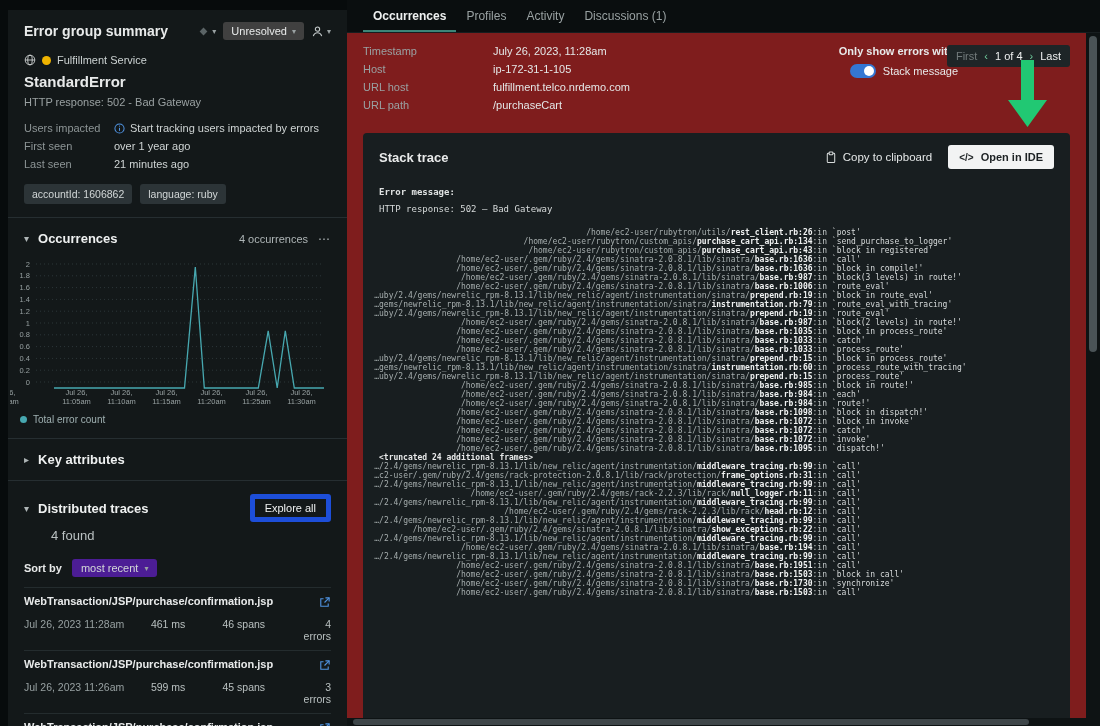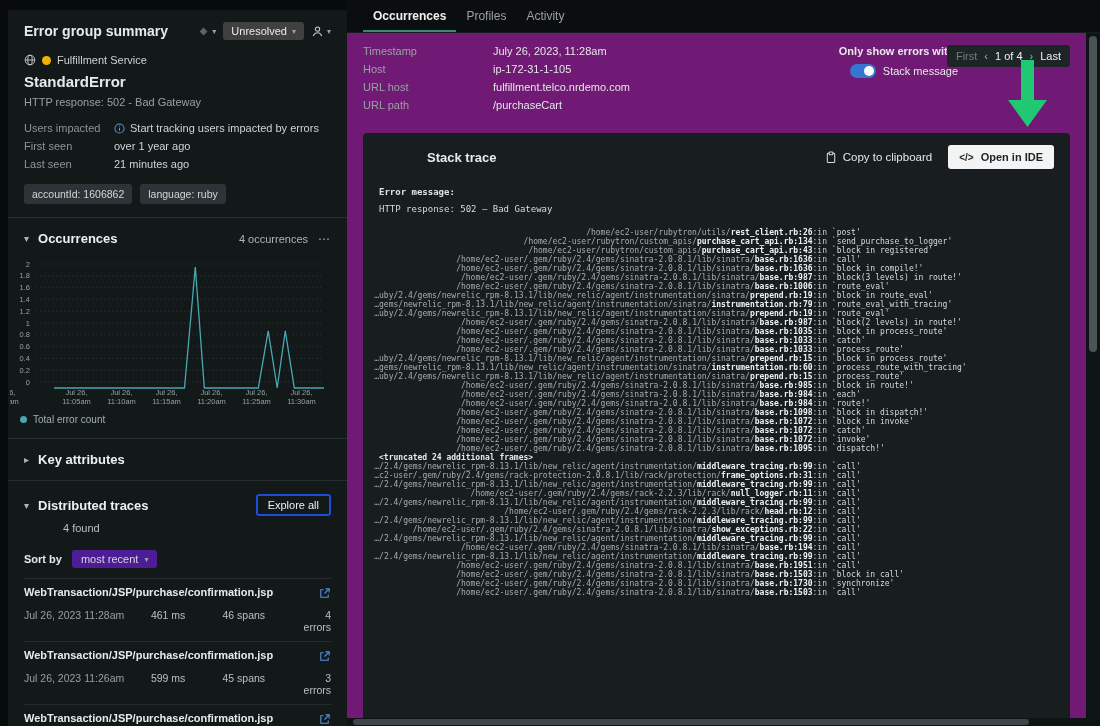--- a/index.html
+++ b/index.html
@@ -27,23 +27,23 @@
   .chip { background:#2c3437; border-radius:3px; padding:4px 8px; font-size:10.5px; color:#d2d7d7; }
   .hr { border-top:1px solid #262e31; margin:13px -16px; }
   .sech { display:flex; align-items:center; font-size:13px; font-weight:bold; color:#eef0f0; cursor:pointer; }
   .chev { color:#aeb5b6; font-size:10px; margin-right:9px; font-weight:normal; }
   .sech .right { margin-left:auto; display:flex; align-items:center; gap:10px; font-weight:normal; }
   .occ-count { font-size:11px; color:#aeb5b6; }
   .dots { color:#aeb5b6; font-size:12px; letter-spacing:1px; cursor:pointer; }
   .chart-wrap { margin:8px -12px 0 -14px; }
   .legend { display:flex; align-items:center; gap:6px; font-size:10px; color:#9fb0b1; margin:4px 0 0 10px; }
   .legend-dot { width:7px; height:7px; border-radius:50%; }
-  .btn-outline { border:2px solid #1d4ed8; color:#eef0f0; border-radius:3px; padding:3px 10px;
+  .btn-outline { border:5px solid #1d4ed8; color:#eef0f0; border-radius:3px; padding:3px 10px;
     font-size:11px; background:transparent; cursor:pointer; font-family:inherit; }
-  .found { font-size:11px; color:#b9c0c1; margin:6px 0 0 39px; }
+  .found { font-size:13px; color:#b9c0c1; margin:6px 0 0 27px; }
   .sort-row { display:flex; align-items:center; gap:10px; margin:16px 0 10px 0; font-size:11px; }
   .sort-lbl { font-weight:bold; color:#e8eaea; }
   .sort-chip { background:#4c1d95; border-radius:3px; padding:3px 9px; font-size:11px; color:#d2d7d7;
     display:flex; gap:6px; align-items:center; cursor:pointer; }
   .trow { padding:7px 0 8px 0; border-top:1px solid #242c2e; cursor:pointer; }
   .trow:last-child { border-bottom:1px solid #242c2e; }
   .trow .l1 { display:flex; align-items:flex-start; }
   .tname { font-size:11px; font-weight:bold; color:#e8eaea; }
   .tlink { margin-left:auto; }
   .trow .l2 { display:flex; font-size:10.5px; margin-top:5px; color:#b9c0c0; }
@@ -51,39 +51,39 @@
   .tms { width:75px; }
   .tspans { width:85px; }
   .terr { flex:1; text-align:right; }
 
   
   .right-region { position:absolute; left:347px; top:0; width:753px; height:726px; background:#0a0e0f; }
   .tabbar { height:33px; padding-left:16px; display:flex; border-bottom:1px solid #171d1f; }
   .tab { padding:0 10px; line-height:32px; font-size:12px; color:#99a1a2; cursor:pointer; }
   .tab.active { color:#eef0f0; font-weight:bold; box-shadow:inset 0 -2px 0 #3c8577; }
   .right-content { position:absolute; left:0; top:33px; right:14px; bottom:8px;
-    background:#701a75; padding:12px 16px; overflow:hidden; }
+    background:#7f1d1d; padding:12px 16px; overflow:hidden; }
   .details { position:relative; height:84px; }
   .drow { display:flex; font-size:11px; margin-bottom:6px; }
   .dl { width:130px; color:#9aa1a2; flex:0 0 auto; }
   .dv { color:#e4e7e7; }
   .filters { position:absolute; top:0; right:112px; }
   .filters .h { font-size:11px; font-weight:bold; text-align:right; }
   .tglrow { display:flex; align-items:center; gap:7px; margin-top:7px; justify-content:flex-end; font-size:11px; }
   .tgl { width:26px; height:14px; border-radius:7px; background:#3476d2; position:relative; cursor:pointer; }
   .tgl .knob { position:absolute; right:2px; top:2px; width:10px; height:10px; border-radius:50%; background:#fff; }
   .pag { position:absolute; top:0; right:0; background:#1e2527; border-radius:3px; padding:5px 9px;
     font-size:11px; display:flex; gap:7px; align-items:center; }
   .pag .dis { color:#737b7c; cursor:default; }
   .pag .nav { color:#6fcf9f; cursor:pointer; }
   .pag .pg { color:#eef0f0; }
   .pag .lst { color:#eef0f0; cursor:pointer; }
 
   .stack-card { margin-top:4px; background:#181e20; border-radius:4px; padding:12px 16px; height:620px; position:relative; }
-  .sc-head { display:flex; align-items:center;margin-left:48px; }
+  .sc-head { display:flex; align-items:center; }
   .sc-title { font-size:13px; font-weight:bold; }
   .sc-actions { margin-left:auto; display:flex; align-items:center; gap:16px; }
   .copy { display:flex; align-items:center; gap:6px; font-size:11.5px; color:#e4e7e7; cursor:pointer; }
   .btn-white { background:#f2f3f3; color:#1d2224; border:none; border-radius:3px; padding:6px 11px;
     font-size:11px; font-weight:bold; display:flex; gap:7px; align-items:center; cursor:pointer; font-family:inherit; }
   .emsg-lbl { font:bold 9px "DejaVu Sans Mono", monospace; color:#dfe2e2; margin-top:18px; }
   .emsg { font:9px "DejaVu Sans Mono", monospace; color:#d6dada; margin-top:7px; }
   .frames { margin-top:14px; }
   .frame { display:flex; line-height:13.1px; font:8px "DejaVu Sans Mono", monospace;
     color:#c7cdcd; white-space:pre; }
@@ -289,20 +289,21 @@
         </div>
       </div>
     </div>
 </div>
 
 <div class="right-region">
   <div class="tabbar" id="tabbar">
       <div class="tab active">Occurrences</div>
       <div class="tab">Profiles</div>
       <div class="tab">Activity</div>
+      <div class="tab">Discussions (1)</div>
     </div>
 
   <div class="right-content">
     <div class="details">
       <div id="details">
           <div class="drow">
             <span class="dl">Timestamp</span>
             <span class="dv">July 26, 2023, 11:28am</span>
           </div>
           <div class="drow">

